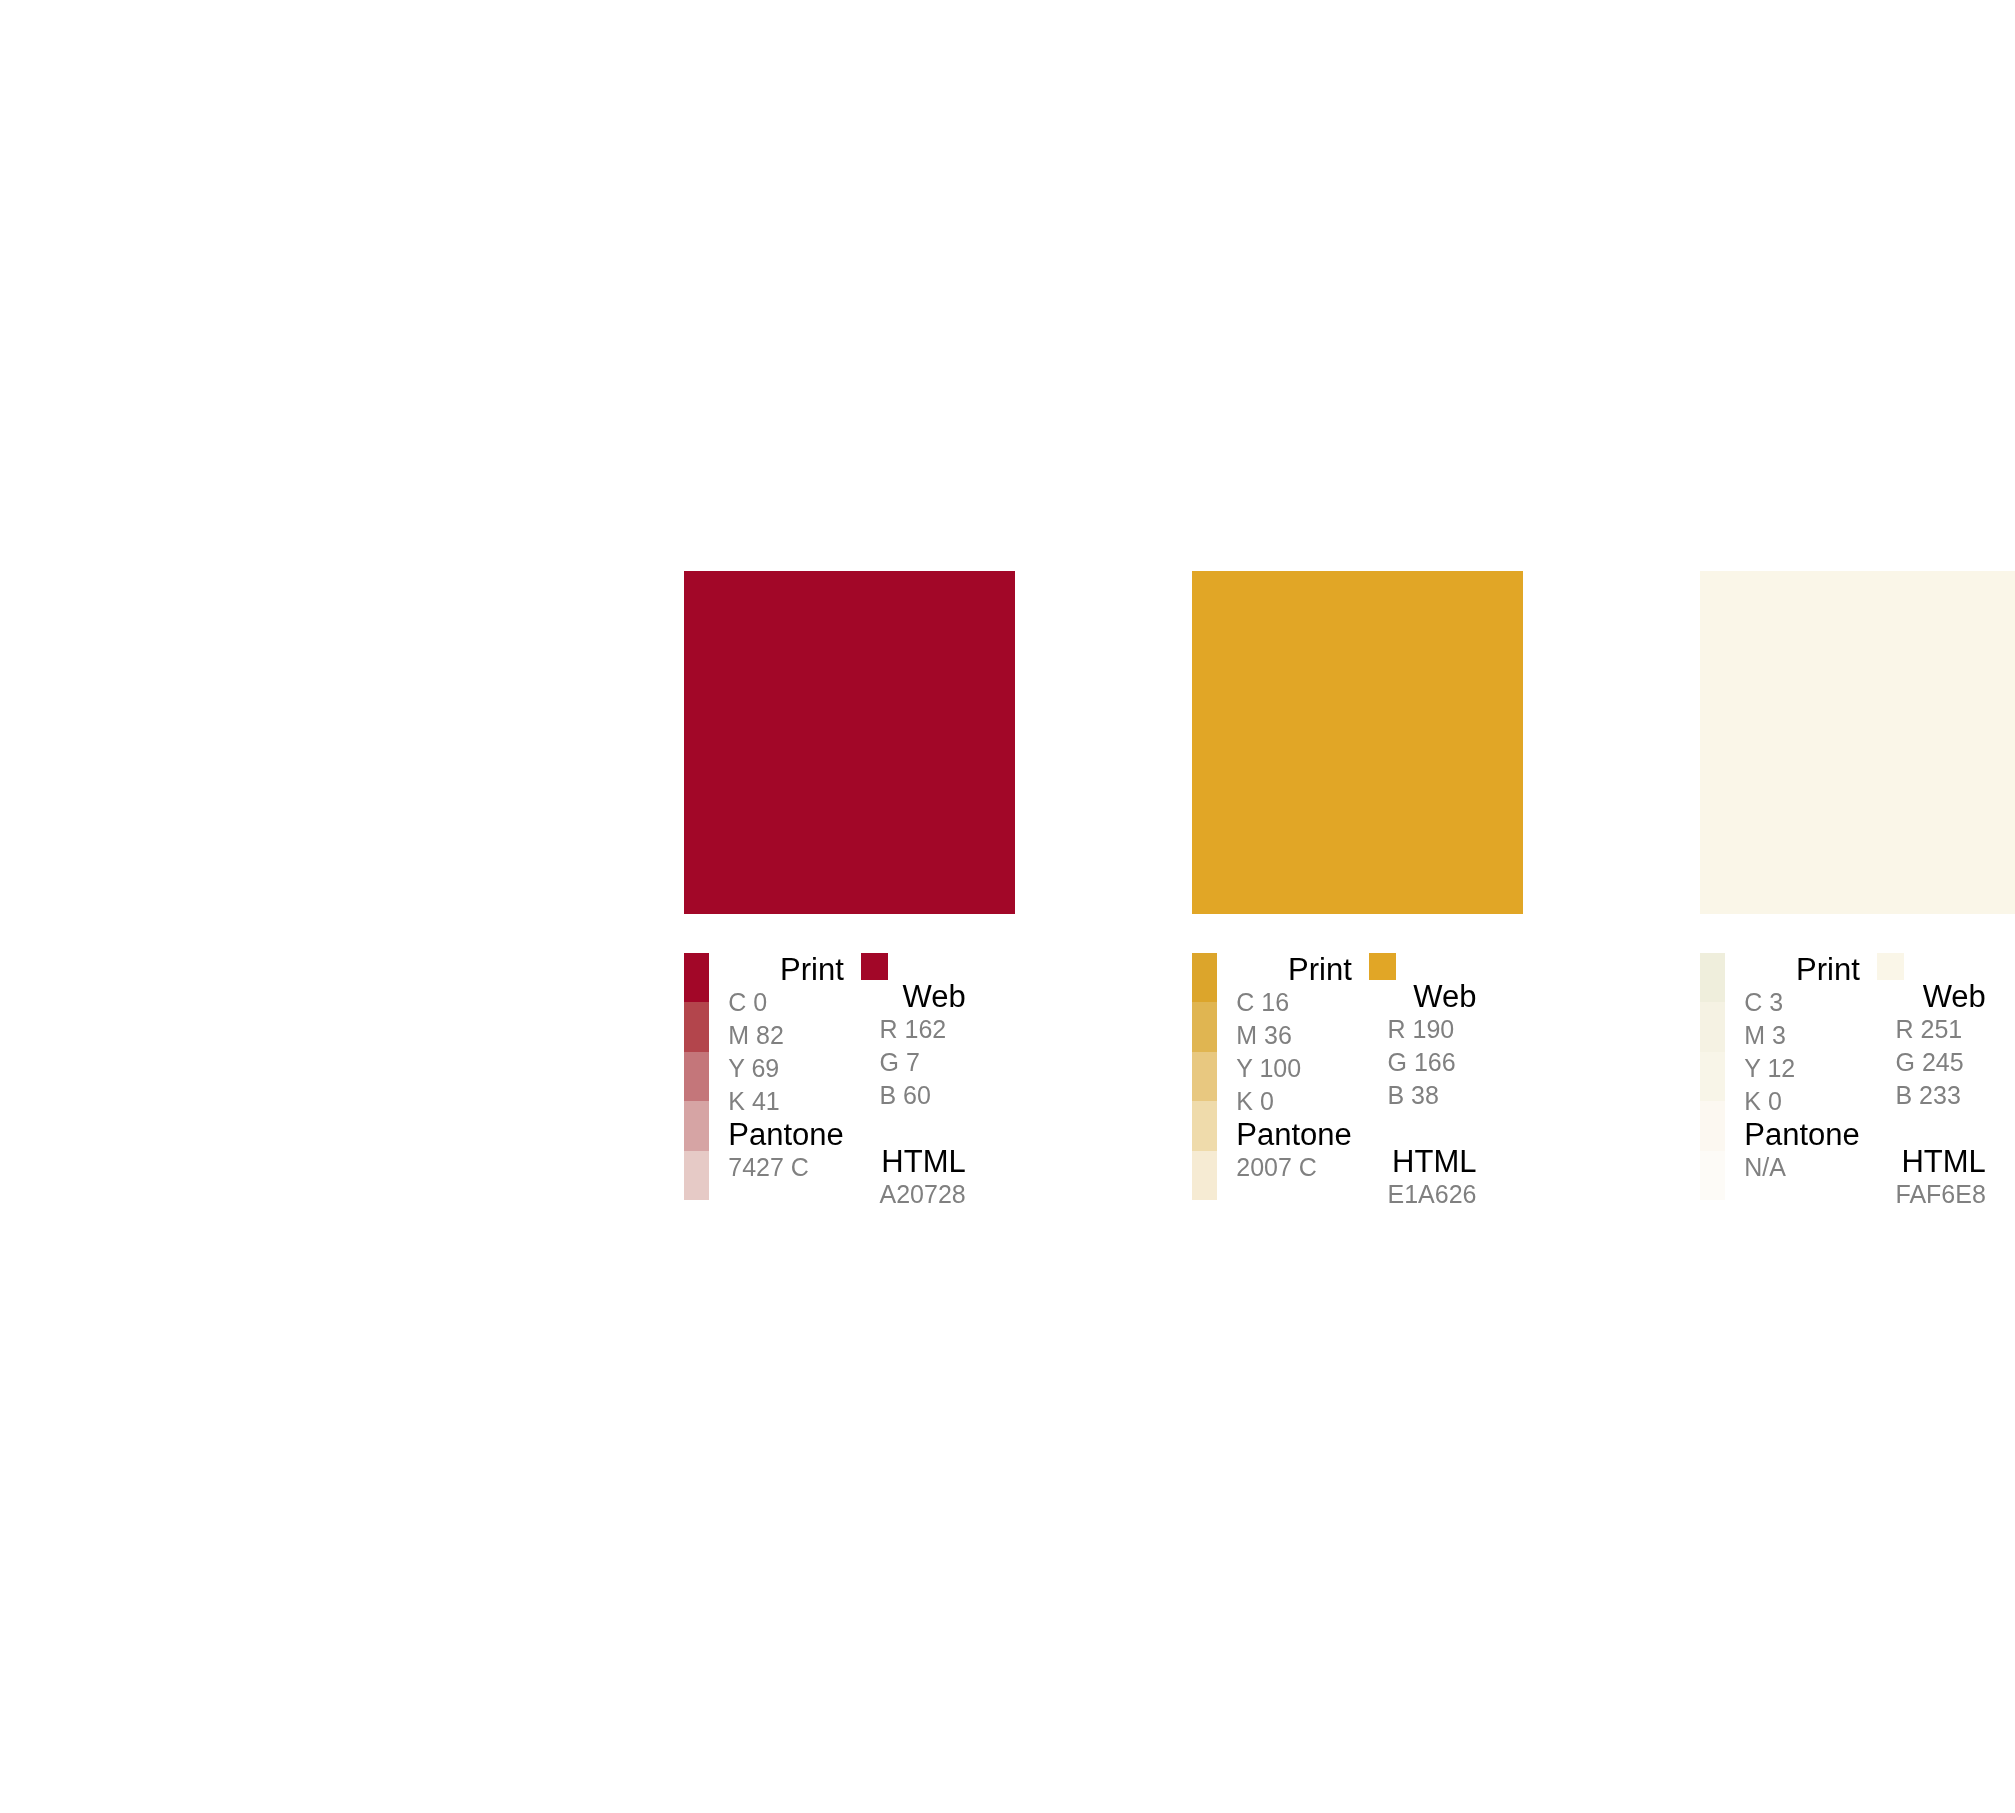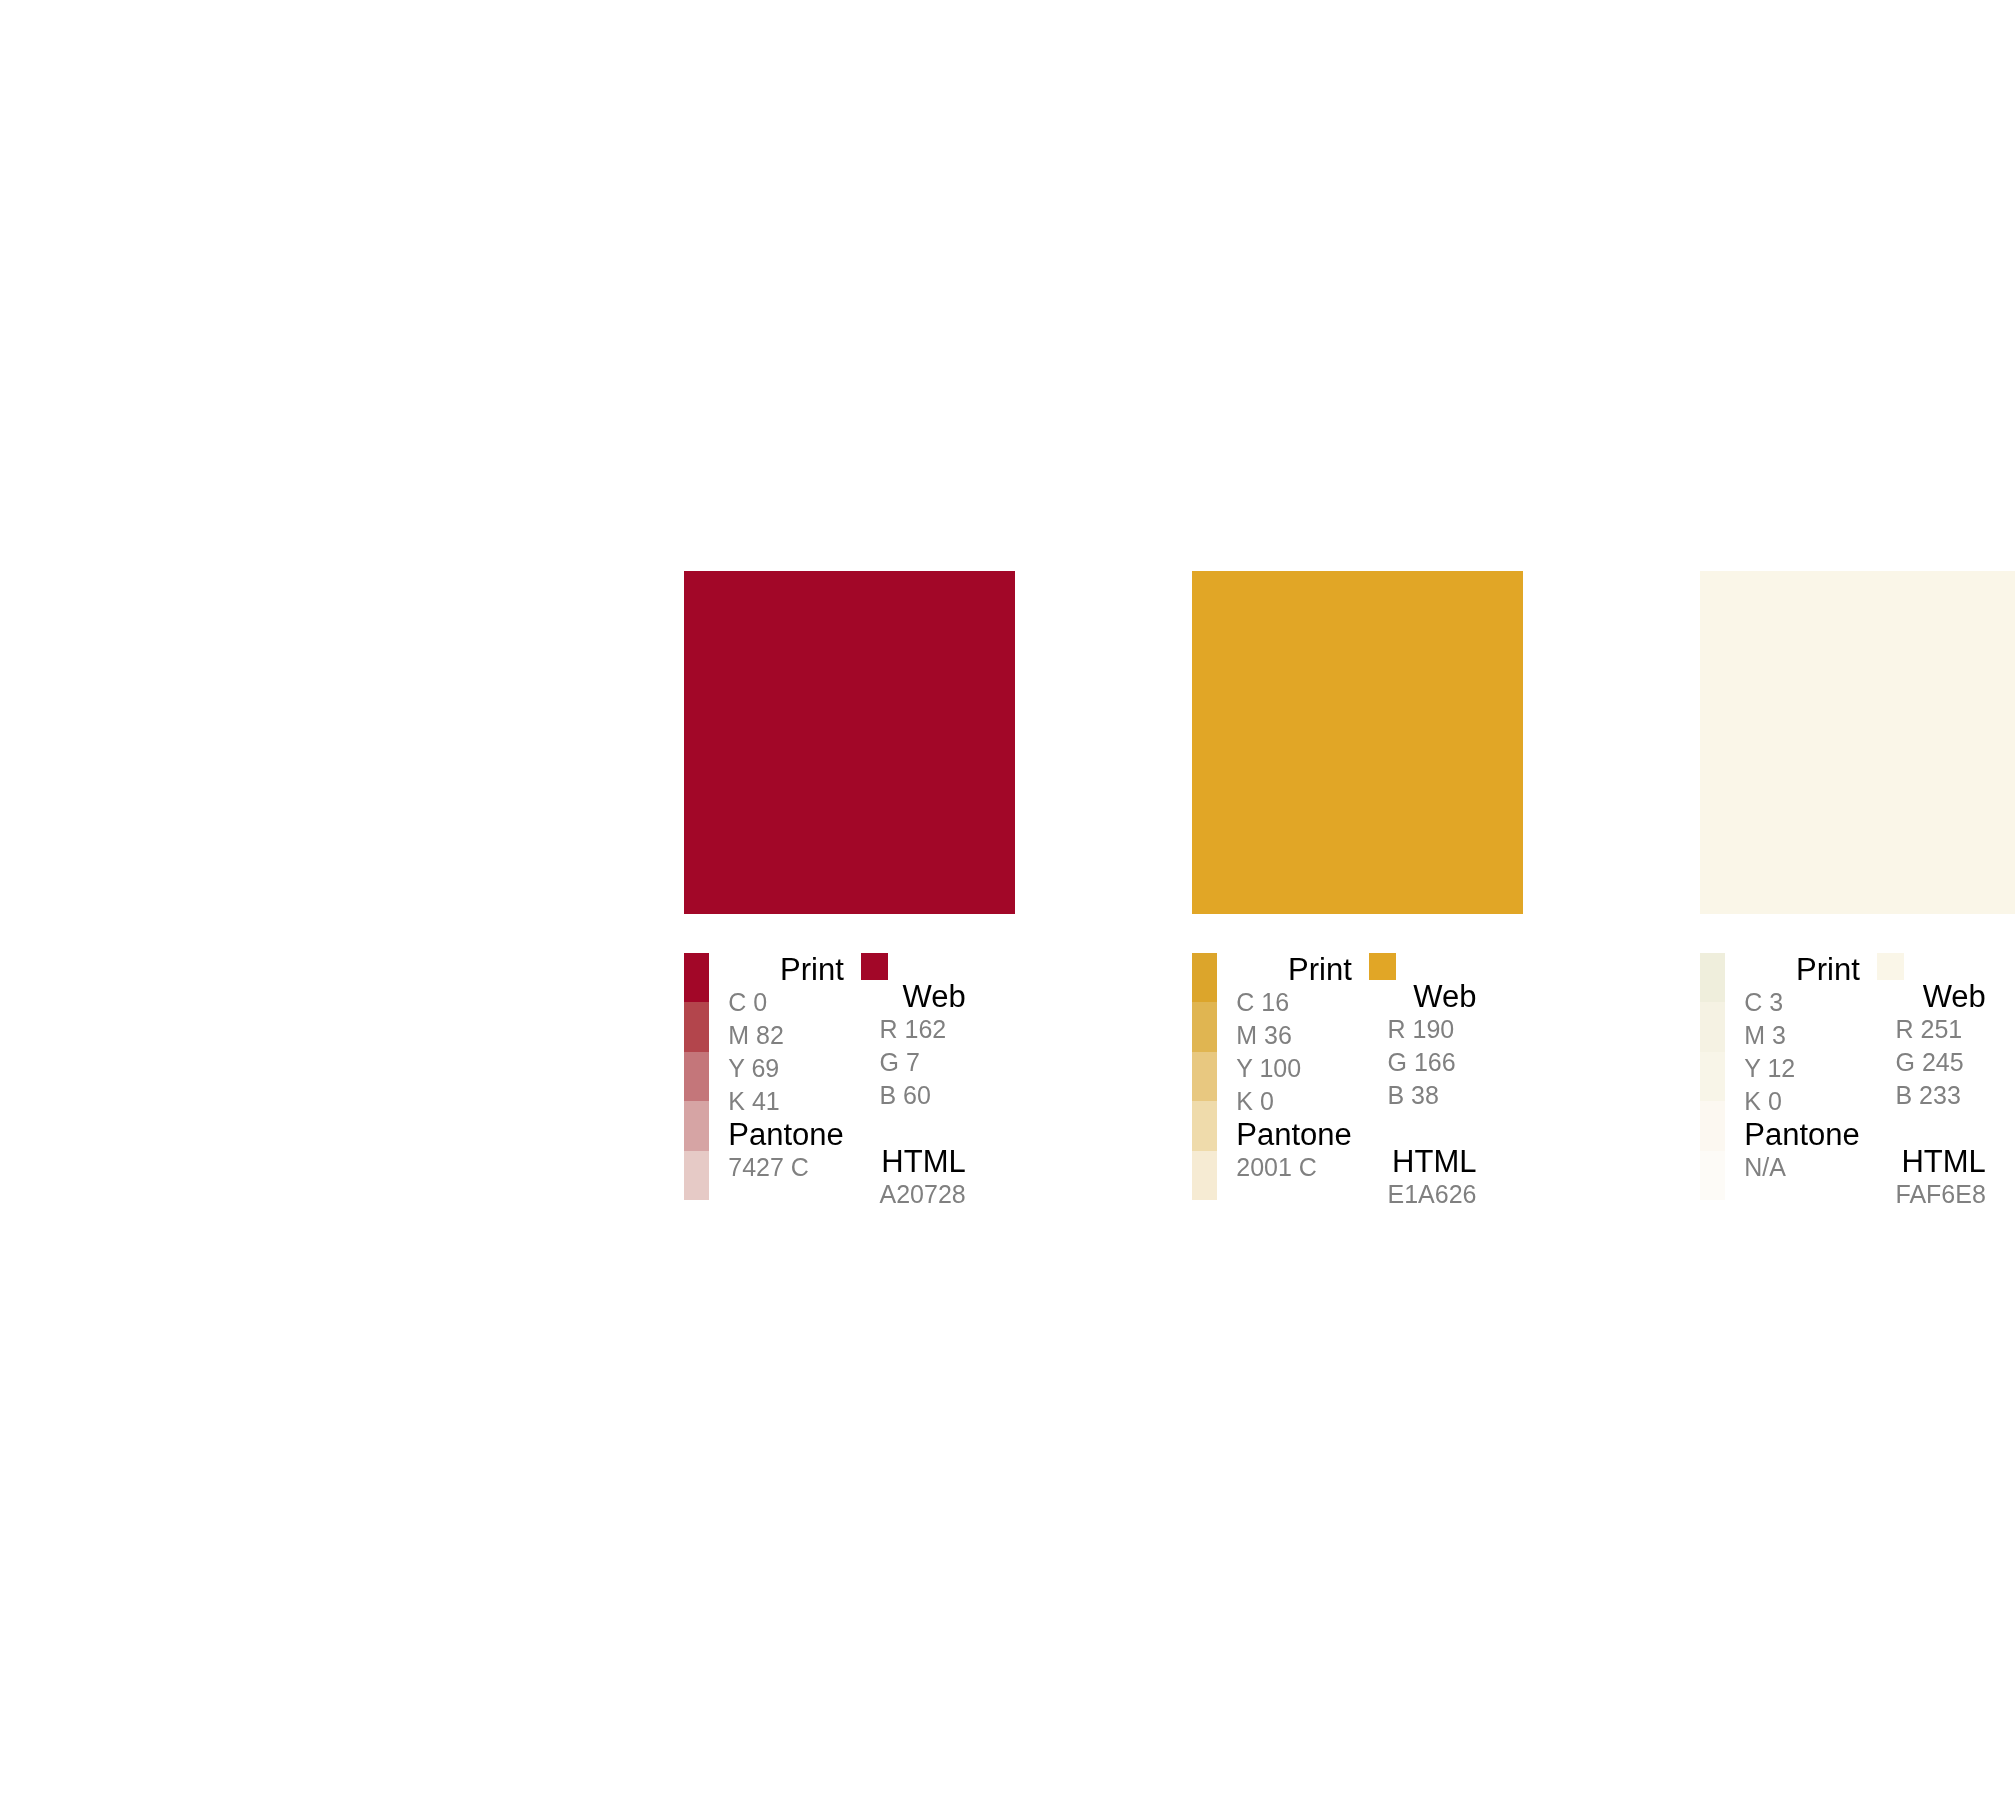--- a/index.html
+++ b/index.html
@@ -127,21 +127,21 @@
               <div class="tint-step" style="background: rgb(246, 235, 211);"></div>
             </div>
             <div class="print-text">
               <div class="lbl">Print</div>
               <div class="val">C 16</div>
               <div class="val">M 36</div>
               <div class="val">Y 100</div>
               <div class="val">K 0</div>
               <div class="pantone-block">
                 <div class="lbl">Pantone</div>
-                <div class="val">2001 C</div>
+                <div class="val">2007 C</div>
               </div>
             </div>
           </div>
           <div class="web-group">
             <div class="web-chip" style="background: rgb(225, 166, 38);"></div>
             <div class="web-text">
               <div class="lbl">Web</div>
               <div class="val">R 190</div>
               <div class="val">G 166</div>
               <div class="val">B 38</div>

